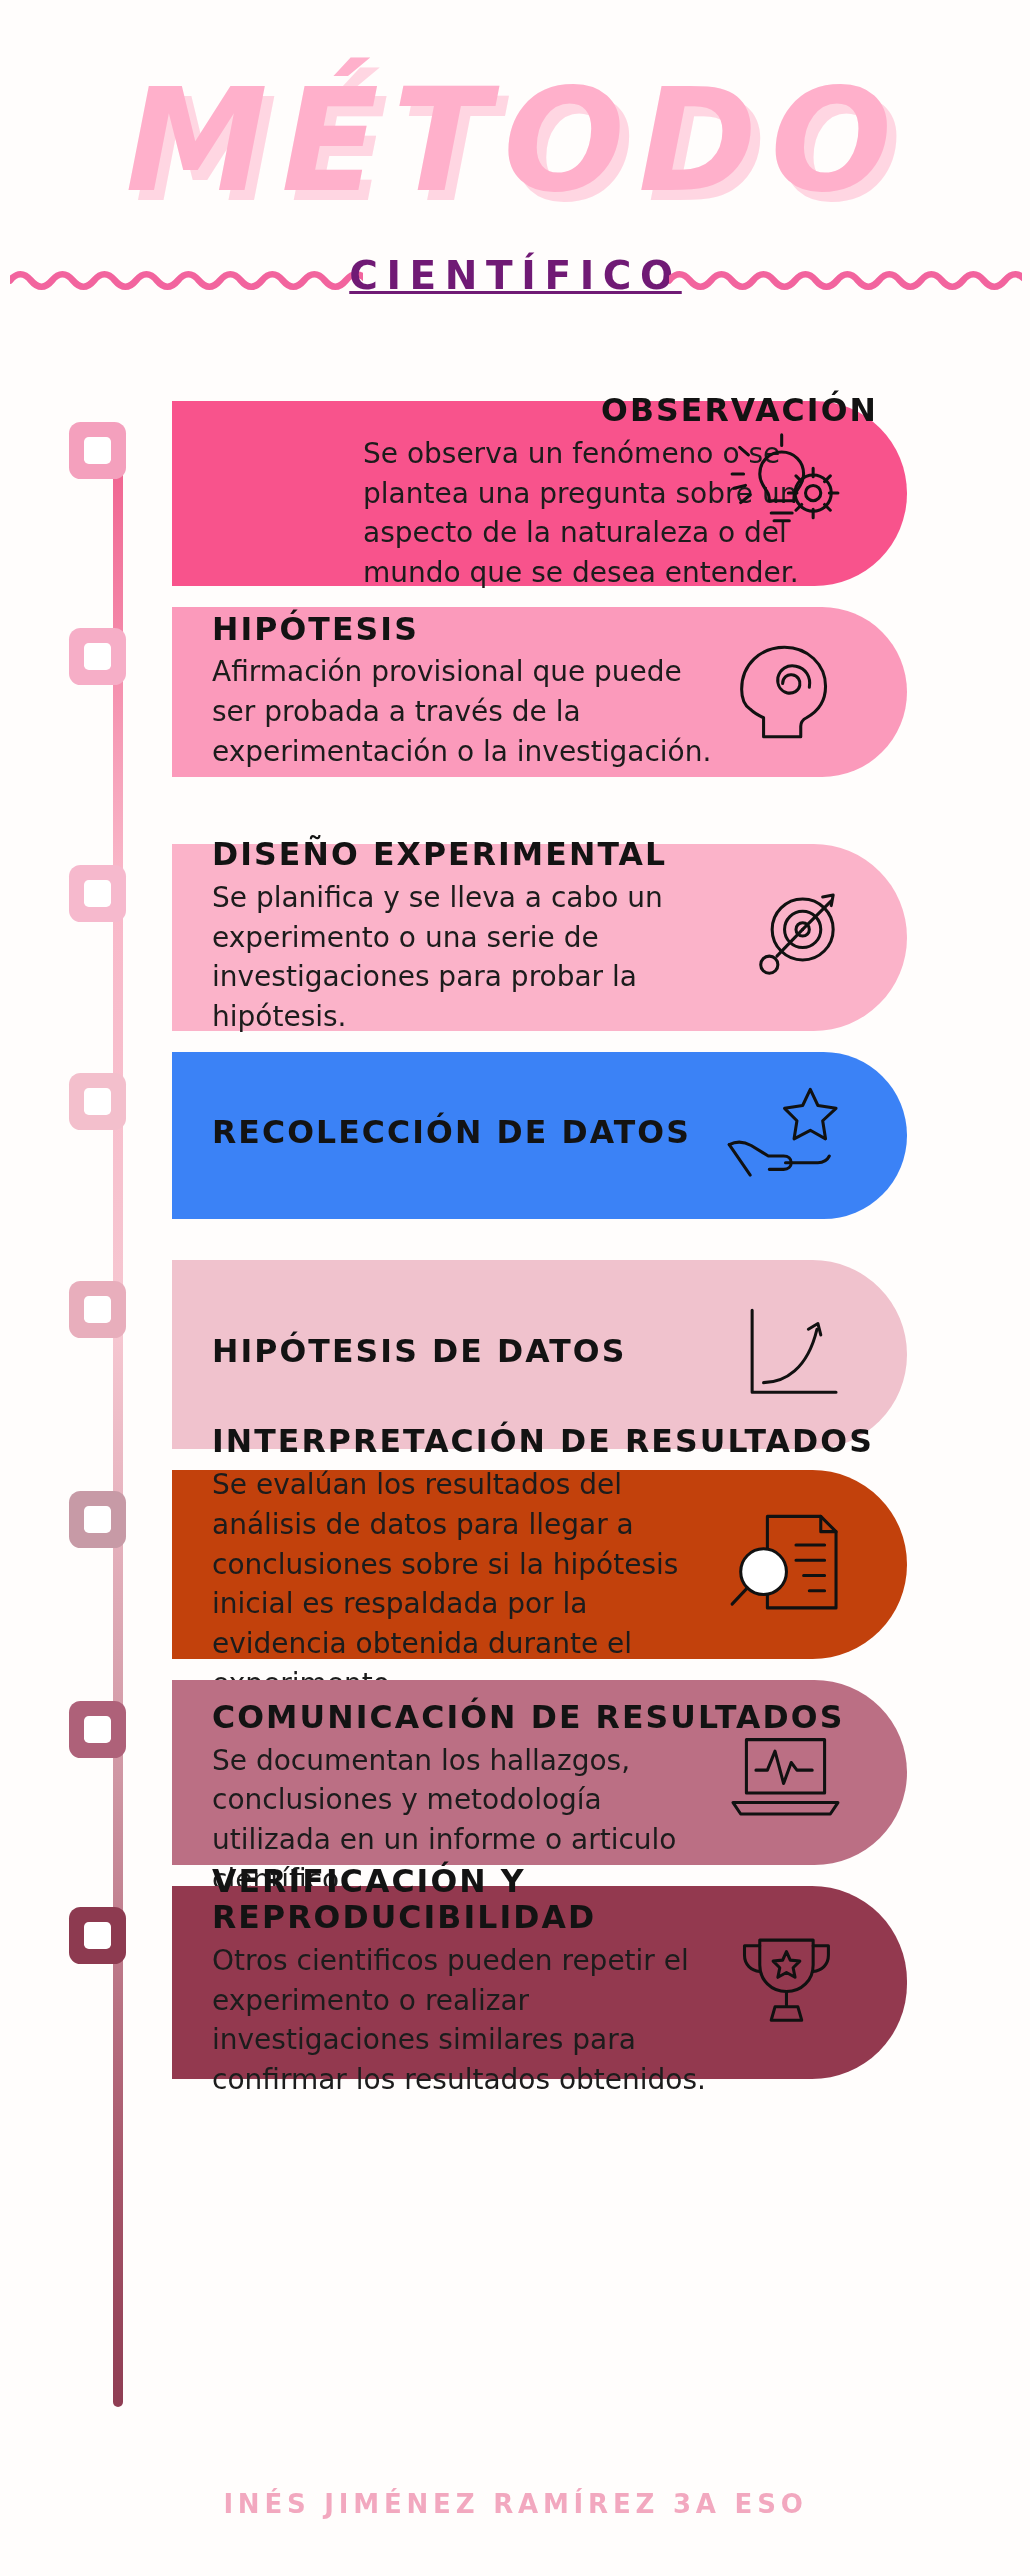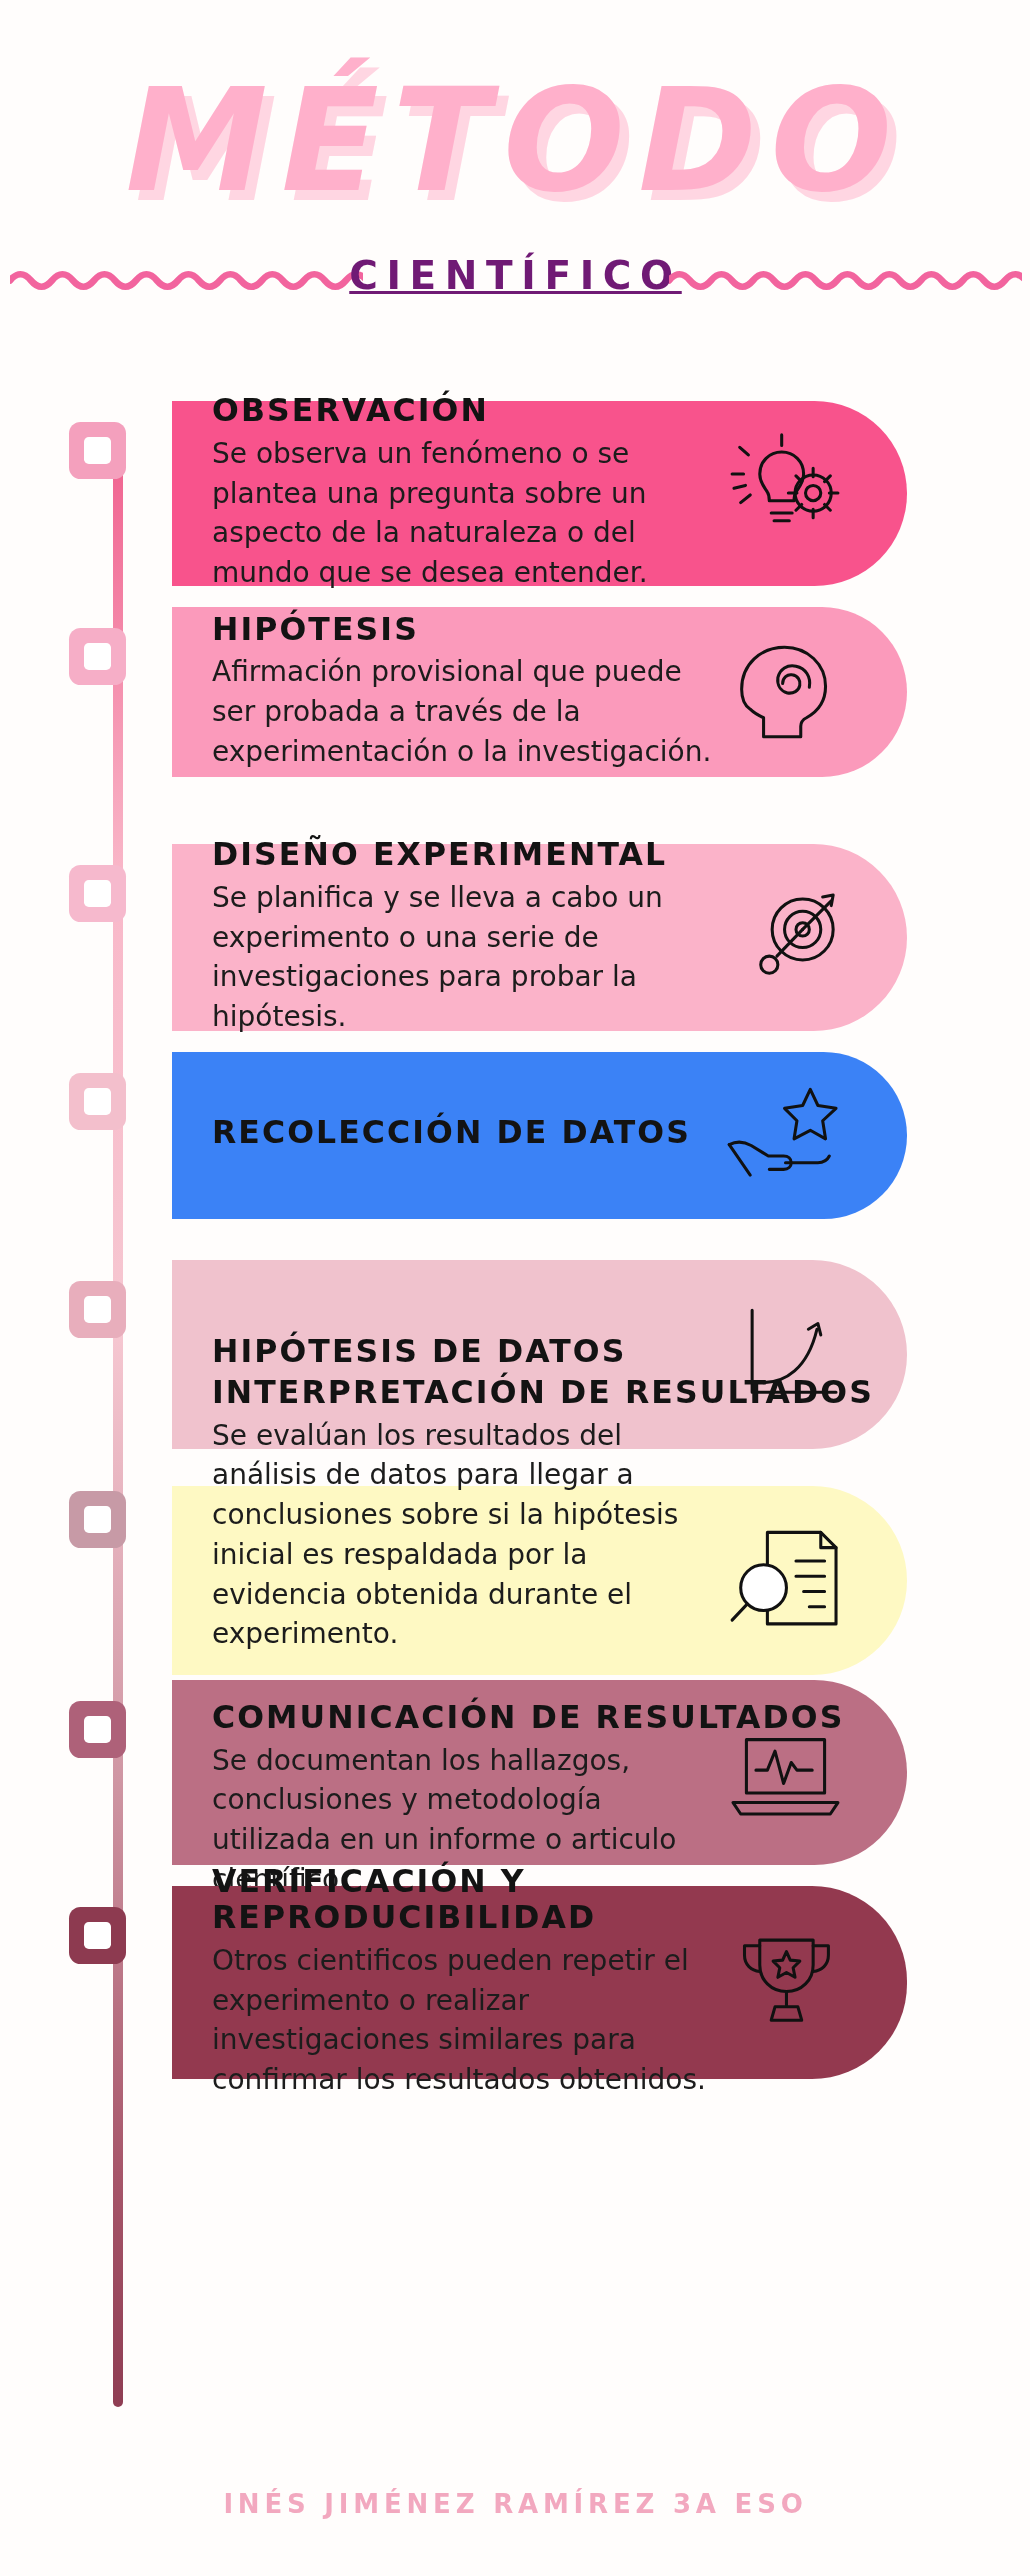--- a/index.html
+++ b/index.html
@@ -181,21 +181,21 @@
 </div>
 
 <div class="timeline"></div>
 
 <div class="steps">
 
   <div class="step" style="height: 206px;">
     <div class="node" style="background: rgb(244, 160, 189);">
         <div class="node-inner"></div>
       </div>
-    <div class="card" style="background: rgb(248, 83, 140); height: 185px; top: 0px; display: flex; flex-direction: column; justify-content: center;">
+    <div class="card" style="background: rgb(248, 83, 140); height: 185px; top: 0px; display: flex; flex-direction: column; justify-content: center; align-items: flex-end;">
       <h2>OBSERVACIÓN</h2>
       <p>Se observa un fenómeno o se plantea una pregunta sobre un aspecto de la naturaleza o del mundo que se desea entender.</p>
       <div class="icon">
         <svg viewBox="0 0 150 130" fill="none" stroke="#111" stroke-width="3.2" stroke-linecap="round" stroke-linejoin="round">
           <path d="M48 44c0-13 10-23 23-23s23 10 23 23c0 9-5 14-8 19-2 3-2 6-2 9H58c0-3 0-6-2-9-3-5-8-10-8-19z"></path>
           <path d="M60 85h22M63 93h16"></path>
           <path d="M31 44h-12M36 24l-9-8M71 14V3M38 66l-10 8M33 56l-12 3"></path>
           <circle cx="104" cy="64" r="19"></circle>
           <circle cx="104" cy="64" r="8"></circle>
           <path d="M104 38v9M104 81v9M78 64h9M121 64h9M86 46l6 6M116 76l6 6M122 46l-6 6M92 76l-6 6"></path>
@@ -271,21 +271,21 @@
           <path d="M99 38l10-6 3 12"></path>
         </svg>
       </div>
     </div>
   </div>
 
   <div class="step" style="height: 210px;">
     <div class="node" style="background: rgb(199, 154, 166);">
         <div class="node-inner"></div>
       </div>
-    <div class="card" style="background: #fef9c3; height: 189px; top: 16px; display: flex; flex-direction: column; justify-content: flex-end;">
+    <div class="card" style="background: #c2410c; height: 189px; top: 0px; display: flex; flex-direction: column; justify-content: center;">
       <h2>INTERPRETACIÓN DE RESULTADOS</h2>
       <p>Se evalúan los resultados del análisis de datos para llegar a conclusiones sobre si la hipótesis inicial es respaldada por la evidencia obtenida durante el experimento.</p>
       <div class="icon">
         <svg viewBox="0 0 150 130" fill="none" stroke="#111" stroke-width="3.2" stroke-linecap="round" stroke-linejoin="round">
           <path d="M56 14h56l16 16v80H56z"></path>
           <path d="M112 14v16h16"></path>
           <path d="M86 44h30M86 60h30M94 76h22M100 92h16"></path>
           <circle cx="52" cy="72" r="24" fill="#fff"></circle>
           <path d="M35 89L19 106"></path>
         </svg>

